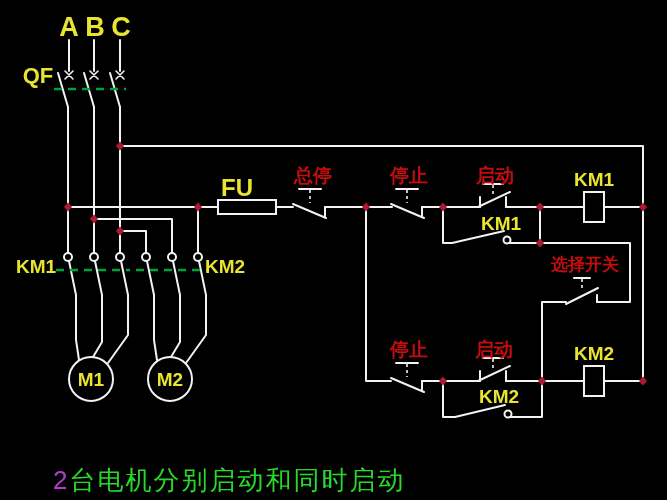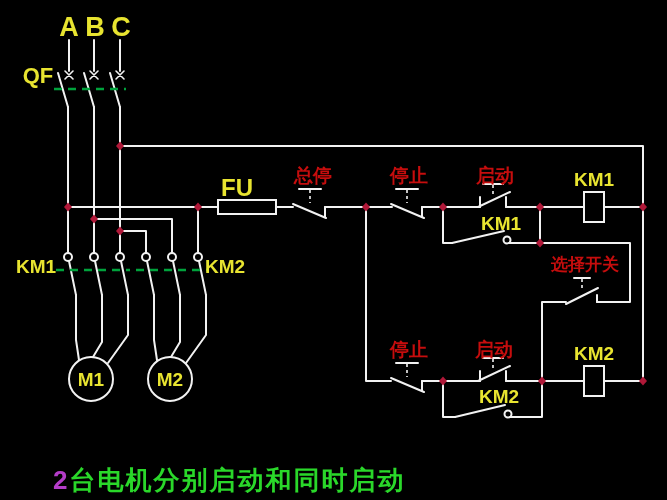--- a/index.html
+++ b/index.html
@@ -10,21 +10,21 @@
   svg{display:block;}
   svg text{font-family:"Liberation Sans","DejaVu Sans",sans-serif;font-weight:bold;}
   .wire{stroke:#f2f2f2;stroke-width:2;fill:none;stroke-linecap:round;}
   .wire-thin{stroke:#f2f2f2;stroke-width:1.6;fill:none;stroke-linecap:round;}
   .dashop{stroke:#f2f2f2;stroke-width:1.6;fill:none;stroke-dasharray:3 3;}
   .greendash{stroke:#00a23c;stroke-width:2.4;fill:none;stroke-dasharray:8 6;}
   .dot{fill:#b01838;stroke:none;}
   .ylabel{fill:#e8e430;}
   .rlabel{fill:#c60d0d;}
   .caption{
-    position:absolute;left:53px;top:463px;font-size:26px;font-weight:bold;
+    position:absolute;left:53px;top:463px;font-size:26px;font-weight:normal;
     letter-spacing:2px;white-space:nowrap;line-height:34px;
   }
   .caption .num{color:#b43cc8;}
   .caption .txt{color:#2ad82a;}
 </style>
 </head>
 <body>
 
 <div class="stage">
   <svg width="667" height="500" viewBox="0 0 667 500">

